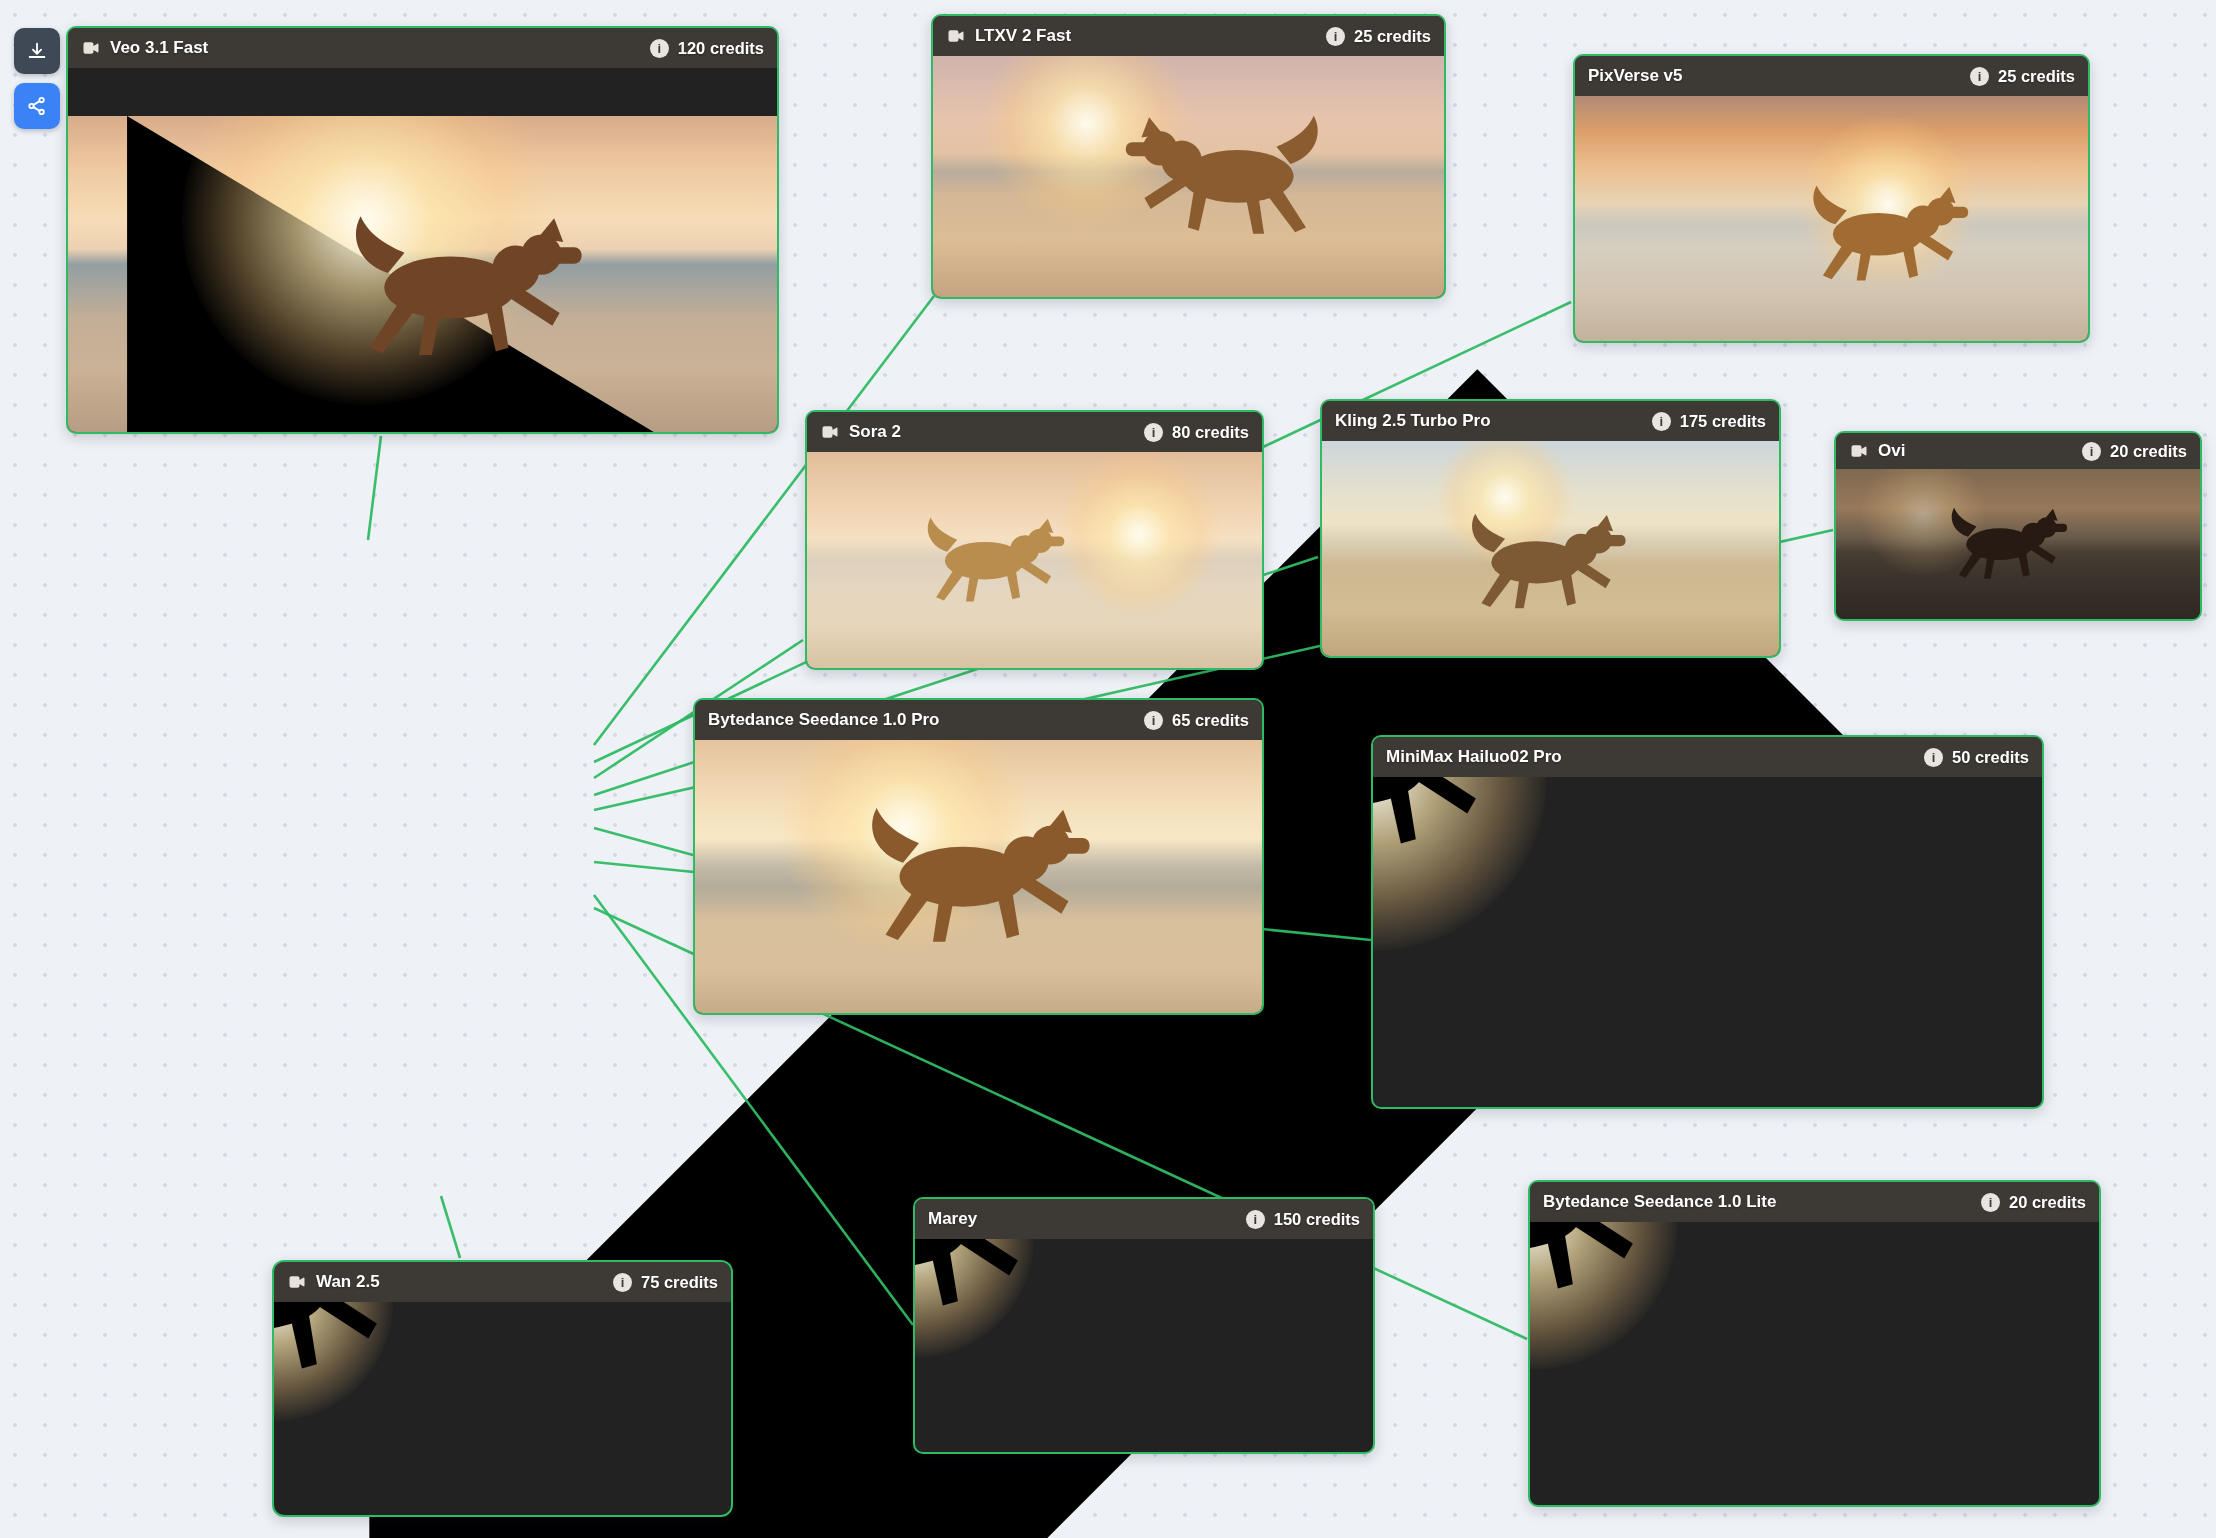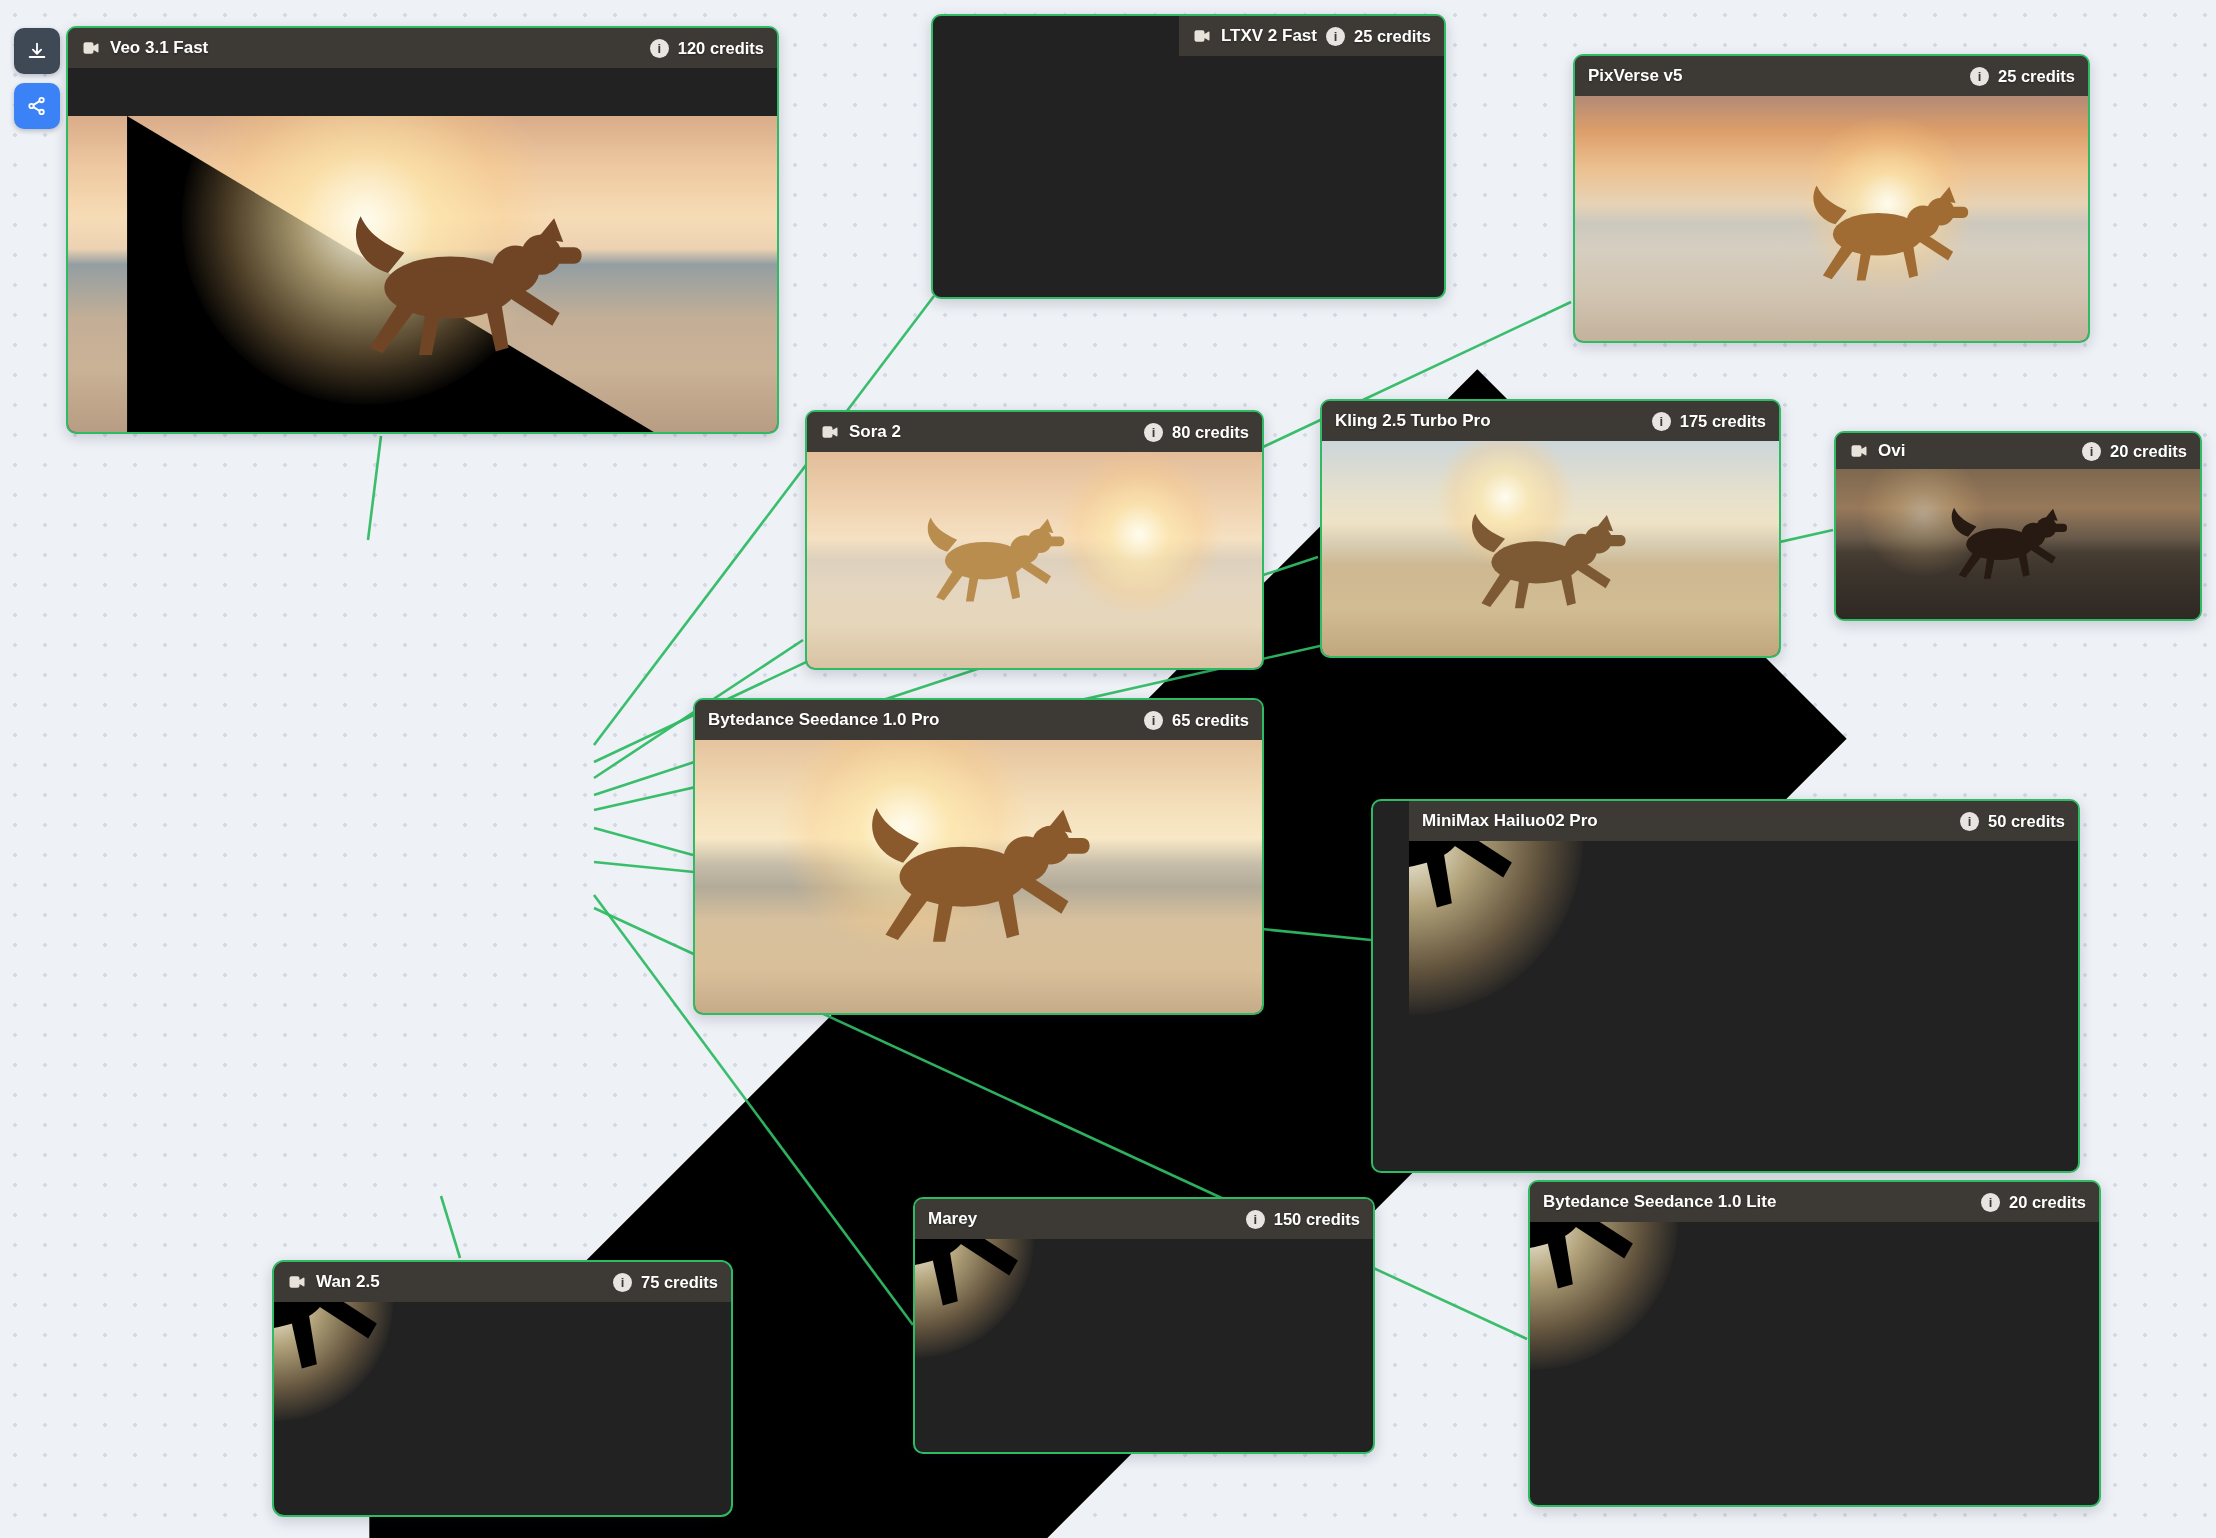--- a/index.html
+++ b/index.html
@@ -162,21 +162,21 @@
               </svg></div>
           
           <span class="pspacer"></span>
           
           
         </div>
       </div>
     </div>
   </div>
 
-  <div class="vcard c2" style="left:931px;top:14px;width:511px;height:281px;align-items:flex-end;">
+  <div class="vcard c2" style="left:931px;top:14px;width:511px;height:281px;">
     <div class="vhead">
       <svg class="cam">
           <use href="#cam-shape"></use>
         </svg>
       <span class="vtitle">LTXV 2 Fast</span>
       <span class="vinfo">i</span>
       <span class="vcredits">25 credits</span>
     </div>
     <div class="scene">
       <div class="sun"></div>
@@ -255,21 +255,21 @@
       <span class="vcredits">65 credits</span>
     </div>
     <div class="scene">
       <div class="sun"></div>
       <div class="dog"><svg viewBox="0 0 140 90">
             <use href="#dog-shape" fill="currentColor"></use>
           </svg></div>
     </div>
   </div>
 
-  <div class="vcard c8" style="left:1371px;top:799px;width:669px;height:370px;padding-left:36px;">
+  <div class="vcard c8" style="left:1371px;top:735px;width:669px;height:370px;">
     <div class="vhead">
       <span class="vtitle">MiniMax Hailuo02 Pro</span>
       <span class="vinfo">i</span>
       <span class="vcredits">50 credits</span>
     </div>
     <div class="scene">
       <div class="sun"></div>
       <div class="dog"><svg viewBox="0 0 140 90">
             <use href="#dog-shape" fill="currentColor"></use>
           </svg></div>

